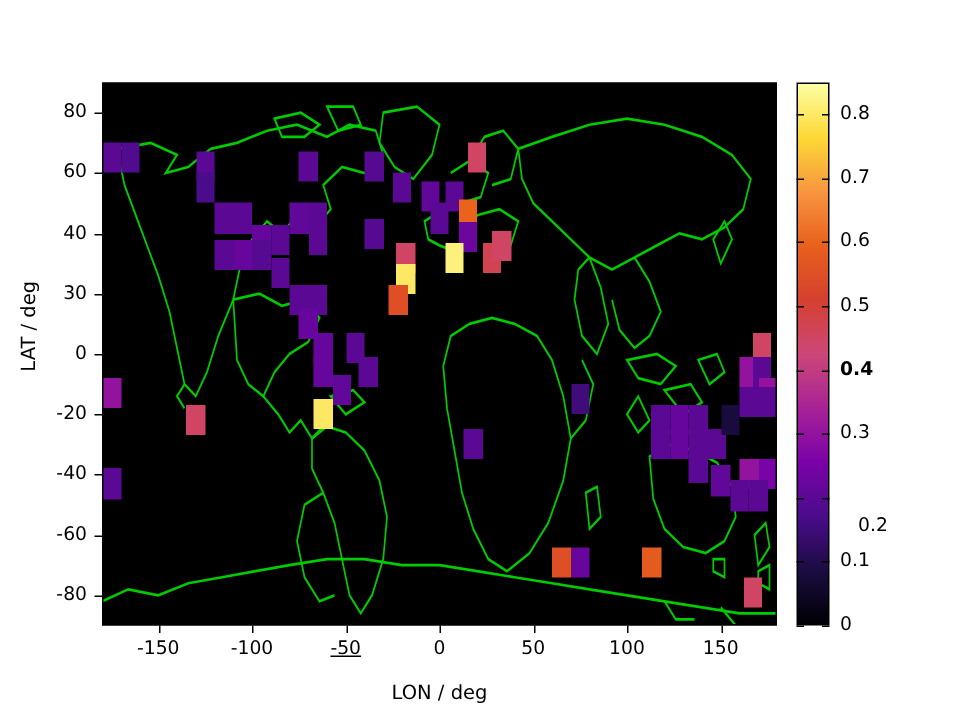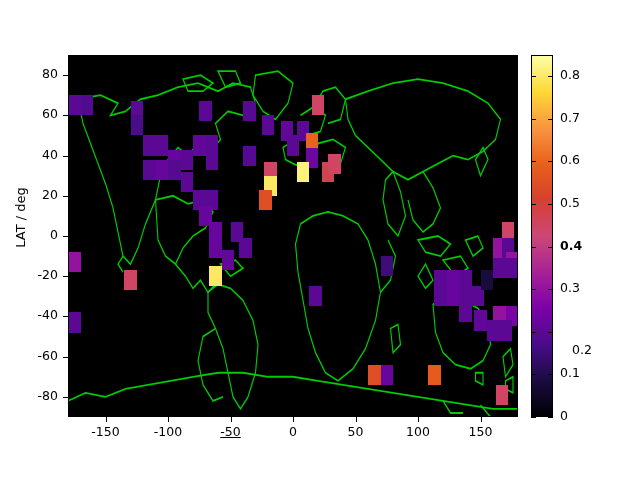--- a/index.html
+++ b/index.html
@@ -200,33 +200,34 @@
       <div class="xlab" style="left: 480.5px;">150</div>
     </div>
   <div id="yaxis">
       <div class="ticky" style="top: 75.1111px;"></div>
       <div class="ylab" style="top: 75.1111px;">80</div>
       <div class="ticky" style="top: 115.333px;"></div>
       <div class="ylab" style="top: 115.333px;">60</div>
       <div class="ticky" style="top: 155.556px;"></div>
       <div class="ylab" style="top: 155.556px;">40</div>
       <div class="ticky" style="top: 195.778px;"></div>
-      <div class="ylab" style="top: 195.778px;">20</div>
+      <div class="ylab" style="top: 195.778px;">30</div>
       <div class="ticky" style="top: 236px;"></div>
       <div class="ylab" style="top: 236px;">0</div>
       <div class="ticky" style="top: 276.222px;"></div>
       <div class="ylab" style="top: 276.222px;">-20</div>
       <div class="ticky" style="top: 316.444px;"></div>
       <div class="ylab" style="top: 316.444px;">-40</div>
       <div class="ticky" style="top: 356.667px;"></div>
       <div class="ylab" style="top: 356.667px;">-60</div>
       <div class="ticky" style="top: 396.889px;"></div>
       <div class="ylab" style="top: 396.889px;">-80</div>
     </div>
 
+  <div id="xtitle">LON / deg</div>
   <div id="ytitle">LAT / deg</div>
 
   <div id="cbar" style="background: linear-gradient(to top, rgb(0, 0, 4), rgb(27, 12, 65), rgb(74, 12, 139), rgb(123, 2, 168), rgb(168, 34, 150), rgb(204, 71, 120), rgb(213, 64, 47), rgb(232, 96, 28), rgb(248, 149, 64), rgb(253, 216, 53), rgb(252, 255, 164));"></div>
   <div id="cbarticks">
       <div class="ctick" style="top: 417px;"></div>
       <div class="ctick2" style="top: 417px;"></div>
       <div class="clab" style="top: 417px;">0</div>
       <div class="ctick" style="top: 374.412px;"></div>
       <div class="ctick2" style="top: 374.412px;"></div>
       <div class="clab" style="top: 374.412px;">0.1</div>

